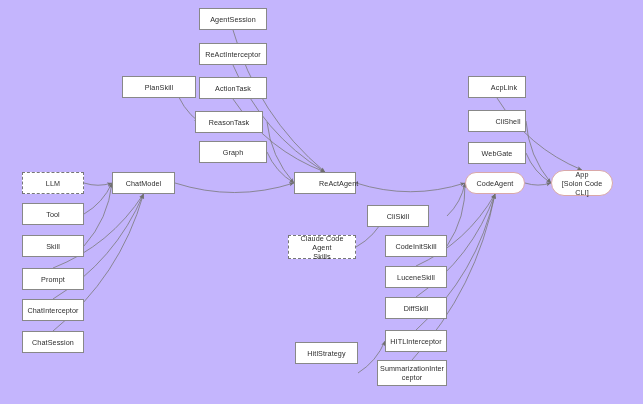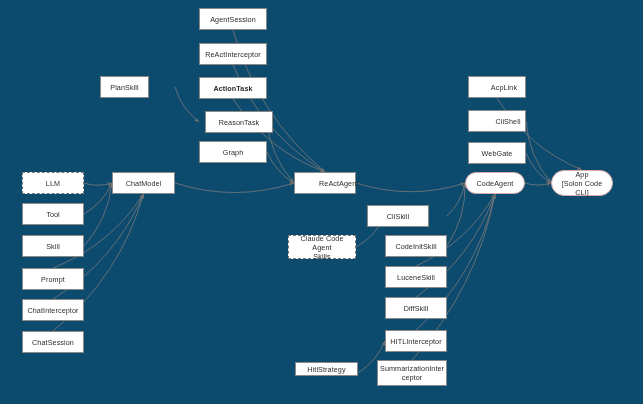--- a/index.html
+++ b/index.html
@@ -8,21 +8,21 @@
     padding: 0;
     background: #ffffff;
   }
   body {
     font-family: "Liberation Sans", sans-serif;
   }
   #canvas {
     position: relative;
     width: 643px;
     height: 404px;
-    background: #0c4a6e;
+    background: #c4b5fd;
     overflow: hidden;
   }
   #edges {
     position: absolute;
     left: 0;
     top: 0;
     width: 643px;
     height: 404px;
     pointer-events: none;
   }
@@ -90,23 +90,23 @@
         <path d="M358,373 Q376.62,361.32 385,341" marker-end="url(#arrowhead)"></path>
         <path d="M525,183 Q538,187.16 551,183" marker-end="url(#arrowhead)"></path>
         <path d="M497,98 Q527.98,147.6 582,170" marker-end="url(#arrowhead)"></path>
         <path d="M526,121 Q528.58,156 551,183" marker-end="url(#arrowhead)"></path>
         <path d="M526,153 Q533.7,172 551,183" marker-end="url(#arrowhead)"></path>
       </g>
   </svg>
   <div id="node-layer">
       <div class="node" style="left: 199px; top: 8px; width: 68px; height: 22px;"><span class="node-label">AgentSession</span></div>
       <div class="node" style="left: 199px; top: 43px; width: 68px; height: 22px;"><span class="node-label">ReActInterceptor</span></div>
-      <div class="node" style="left: 100px; top: 76px; width: 49px; height: 22px;"><span class="node-label">PlanSkill</span></div>
-      <div class="node" style="left: 199px; top: 77px; width: 68px; height: 22px; font-weight: bold;"><span class="node-label">ActionTask</span></div>
-      <div class="node" style="left: 205px; top: 111px; width: 68px; height: 22px;"><span class="node-label">ReasonTask</span></div>
+      <div class="node" style="left: 122px; top: 76px; width: 74px; height: 22px;"><span class="node-label">PlanSkill</span></div>
+      <div class="node" style="left: 199px; top: 77px; width: 68px; height: 22px;"><span class="node-label">ActionTask</span></div>
+      <div class="node" style="left: 195px; top: 111px; width: 68px; height: 22px;"><span class="node-label">ReasonTask</span></div>
       <div class="node" style="left: 199px; top: 141px; width: 68px; height: 22px;"><span class="node-label">Graph</span></div>
       <div class="node" style="left: 468px; top: 76px; width: 58px; height: 22px; padding-left: 16px;"><span class="node-label">AcpLink</span></div>
       <div class="node" style="left: 468px; top: 110px; width: 58px; height: 22px; padding-left: 24px;"><span class="node-label">CliShell</span></div>
       <div class="node" style="left: 468px; top: 142px; width: 58px; height: 22px;"><span class="node-label">WebGate</span></div>
       <div class="node dashed" style="left: 22px; top: 172px; width: 62px; height: 22px;"><span class="node-label">LLM</span></div>
       <div class="node" style="left: 112px; top: 172px; width: 63px; height: 22px;"><span class="node-label">ChatModel</span></div>
       <div class="node" style="left: 294px; top: 172px; width: 62px; height: 22px; padding-left: 24px;"><span class="node-label">ReActAgent</span></div>
       <div class="node accent" style="left: 465px; top: 172px; width: 60px; height: 22px;"><span class="node-label">CodeAgent</span></div>
       <div class="node accent" style="left: 551px; top: 170px; width: 62px; height: 26px;"><span class="node-label">App
 [Solon Code CLI]</span></div>
@@ -115,17 +115,17 @@
       <div class="node" style="left: 22px; top: 235px; width: 62px; height: 22px;"><span class="node-label">Skill</span></div>
       <div class="node" style="left: 385px; top: 235px; width: 62px; height: 22px;"><span class="node-label">CodeInitSkill</span></div>
       <div class="node dashed" style="left: 288px; top: 235px; width: 68px; height: 24px;"><span class="node-label">Claude Code Agent
 Skills</span></div>
       <div class="node" style="left: 22px; top: 268px; width: 62px; height: 22px;"><span class="node-label">Prompt</span></div>
       <div class="node" style="left: 385px; top: 266px; width: 62px; height: 22px;"><span class="node-label">LuceneSkill</span></div>
       <div class="node" style="left: 22px; top: 299px; width: 62px; height: 22px;"><span class="node-label">ChatInterceptor</span></div>
       <div class="node" style="left: 385px; top: 297px; width: 62px; height: 22px;"><span class="node-label">DiffSkill</span></div>
       <div class="node" style="left: 22px; top: 331px; width: 62px; height: 22px;"><span class="node-label">ChatSession</span></div>
       <div class="node" style="left: 385px; top: 330px; width: 62px; height: 22px;"><span class="node-label">HITLInterceptor</span></div>
-      <div class="node" style="left: 295px; top: 362px; width: 63px; height: 14px; text-align: center;"><span class="node-label">HitlStrategy</span></div>
+      <div class="node" style="left: 295px; top: 342px; width: 63px; height: 22px; text-align: center;"><span class="node-label">HitlStrategy</span></div>
       <div class="node" style="left: 377px; top: 360px; width: 70px; height: 26px;"><span class="node-label">SummarizationInter
 ceptor</span></div>
     </div>
 </div>
 
 </body></html>

